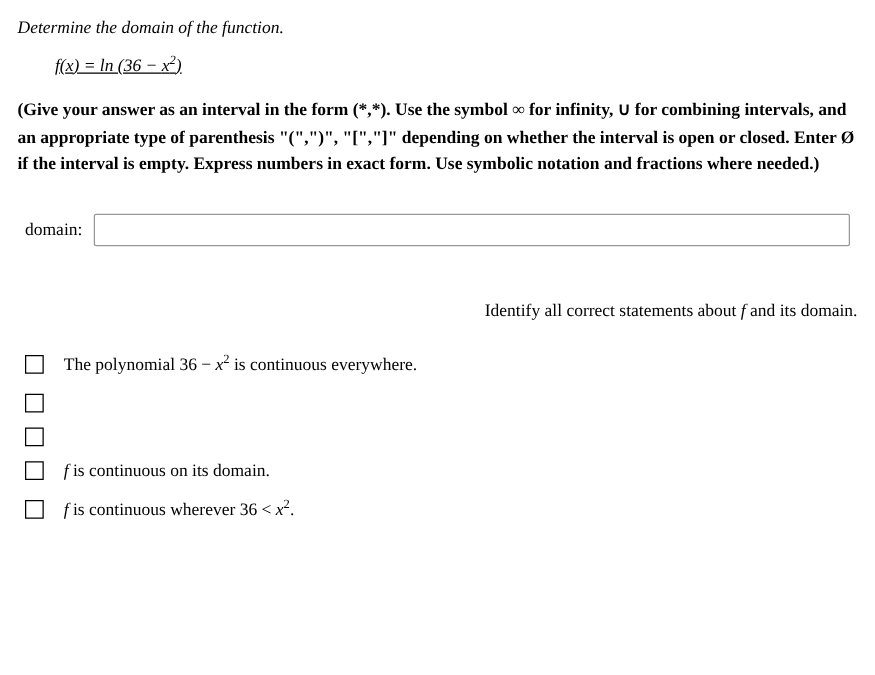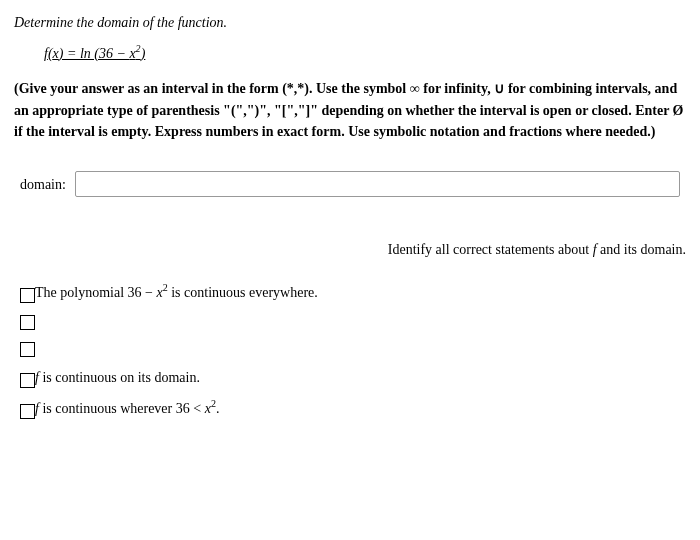--- a/index.html
+++ b/index.html
@@ -38,22 +38,22 @@
       border: 1px solid #999;
       border-radius: 2px;
       padding: 3px 6px;
       font-size: 13px;
       background: #fff;
     }
     .q2 { margin-bottom: 22px; margin-left: 6px; text-align: right; }
     .options { margin-left: 6px; }
     .option-row {
       display: flex;
-      align-items: flex-end;
-      gap: 0;
+      align-items: flex-start;
+      gap: 16px;
       margin-bottom: 10px;
       line-height: 1.5;
     }
     .checkbox {
       width: 15px;
       height: 15px;
       border: 1.5px solid #000;
       flex-shrink: 0;
       margin-top: 2px;
       cursor: pointer;

